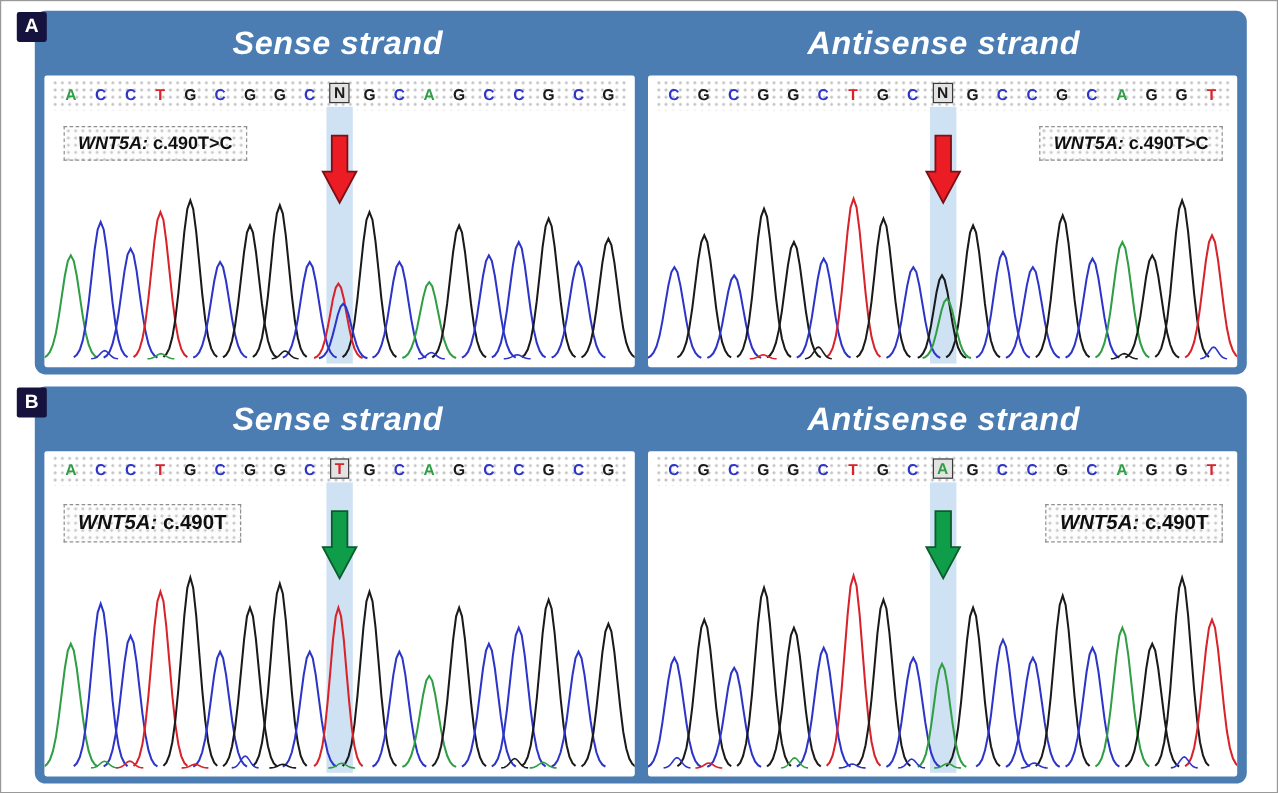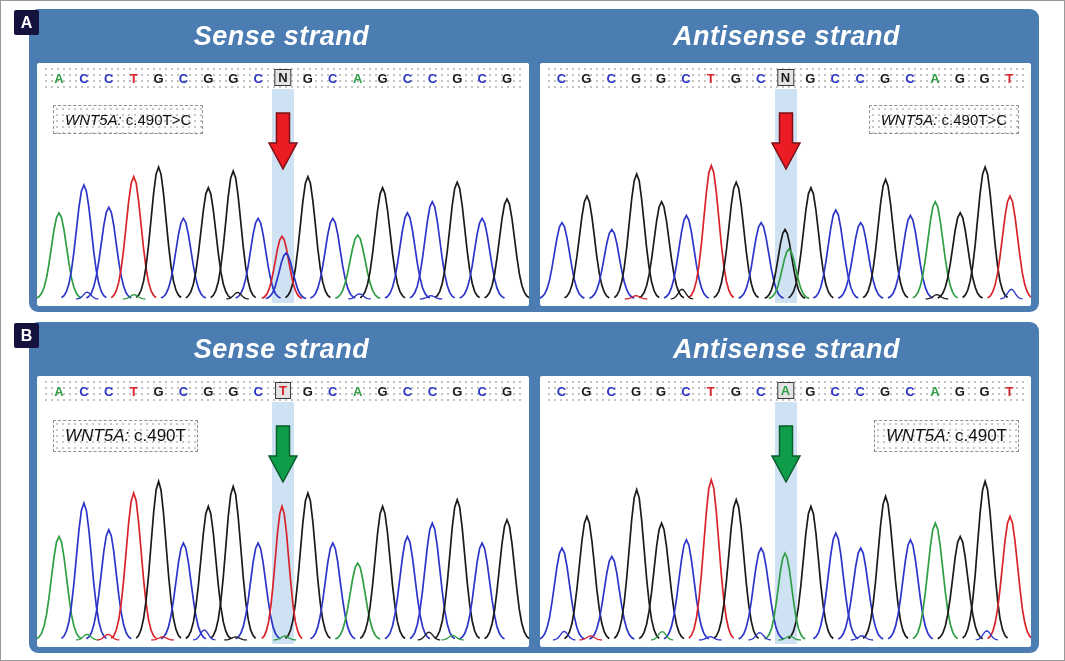--- a/index.html
+++ b/index.html
@@ -41,21 +41,21 @@
   .trace-svg { position:absolute; left:0; top:0; z-index:2; }
   .base-letter {
     position:absolute; top:8px; transform:translateX(-50%);
     font-size:13px; font-weight:bold; z-index:3;
   }
   .base-letter.boxed {
     top:6px; background:#e3e3e3; border:1px solid #3a3a3a; padding:0 3px;
   }
   .variant-label {
     position:absolute; top:42px; z-index:4; border:1px dashed #8f8f8f;
-    padding:5px 11px; font-weight:normal; font-size:15px; color:#101010;
+    padding:5px 11px; font-weight:bold; font-size:15px; color:#101010;
     background-color:#fdfdfd; white-space:nowrap;
     background-image:radial-gradient(circle,#c9c9c9 1px,transparent 1.4px);
     background-size:6px 6px;
   }
   .panel-b .variant-label { font-size:17px; top:44px; }
   .gene { font-style:italic; }
 </style>
 </head>
 <body>
 

